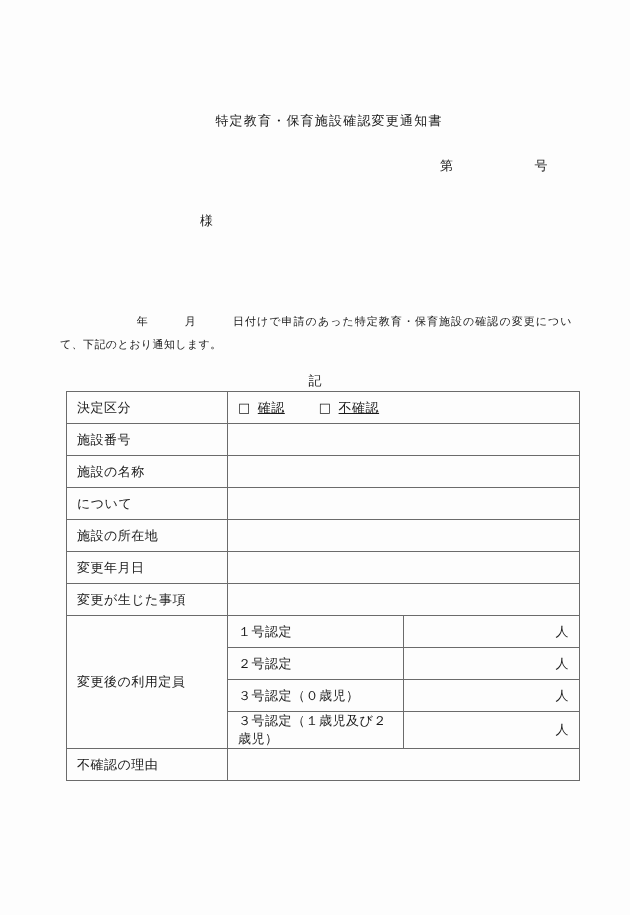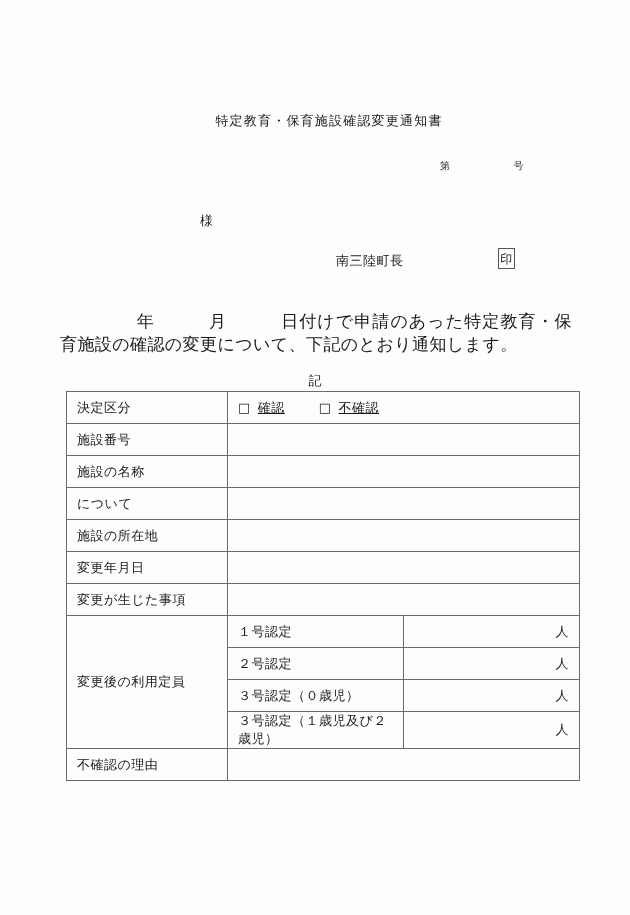--- a/index.html
+++ b/index.html
@@ -43,21 +43,21 @@
     font-size: 13px;
     letter-spacing: 1.2px;
     padding-left: 28px;
     box-sizing: border-box;
   }
 
   .number-block {
     position: absolute;
     left: 440px;
     top: 155px;
-    font-size: 10px;
+    font-size: 13px;
     line-height: 21px;
     letter-spacing: 0.5px;
   }
   .number-block .line {
     white-space: pre;
   }
 
   .addressee {
     position: absolute;
     left: 200px;
@@ -89,21 +89,21 @@
     text-align: center;
     box-sizing: border-box;
   }
 
   
   .body-text {
     position: absolute;
     left: 60px;
     top: 310px;
     width: 512px;
-    font-size: 17px;
+    font-size: 11px;
     line-height: 23px;
     letter-spacing: 0.4px;
     text-align: justify;
   }
   .body-indent {
     display: inline-block;
     width: 76px;
   }
 
   
@@ -169,24 +169,20 @@
 
 
   <div class="doc-title">特定教育・保育施設確認変更通知書</div>
 
   <div class="number-block">
     <div class="line">第　　　　　　号</div>
   </div>
 
   <div class="addressee">様</div>
 
-  <div class="issuer-row">
-    <span class="issuer-name">南三陸町長</span>
-    <span class="seal-box">印</span>
-  </div>
 
   <div class="body-text">
     <span class="body-indent"></span><span>年　　　月　　　日付けで申請のあった特定教育・保育施設の確認の変更</span><span>について、下記のとおり通知します。</span>
   </div>
 
   <div class="ki-marker">記</div>
 
   <table class="form-table">
     <tbody>
       <tr>

